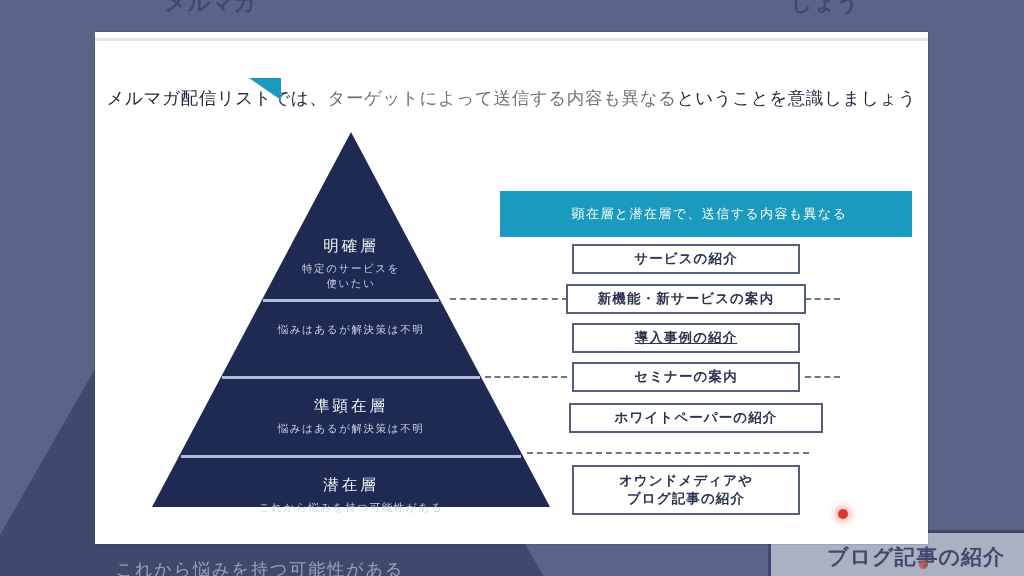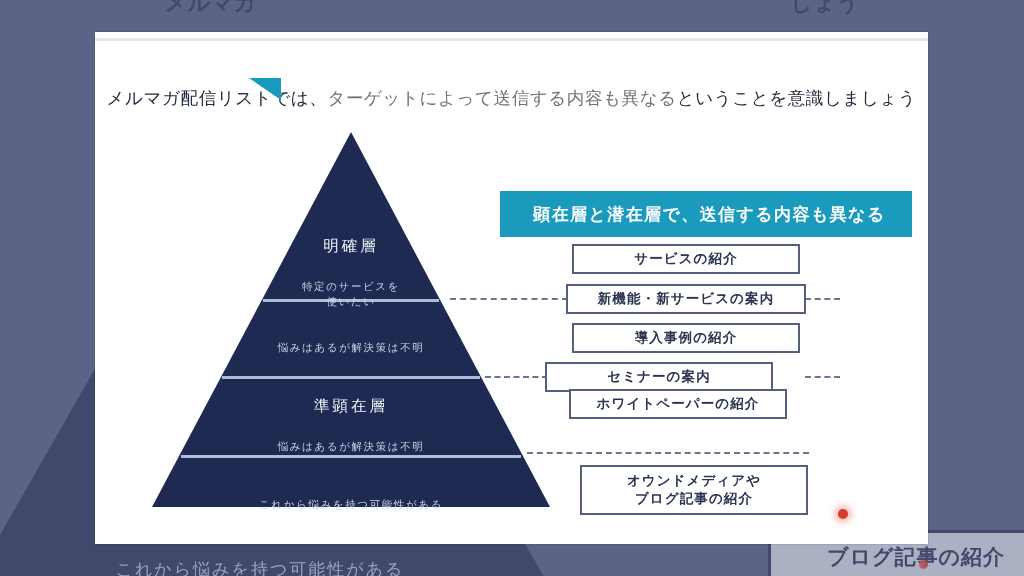--- a/index.html
+++ b/index.html
@@ -137,21 +137,21 @@
     text-align: center;
     color: #ffffff;
   }
   .pyr-title {
     font-size: 15.5px;
     letter-spacing: 3px;
     font-weight: 400;
     color: #f2f5fb;
   }
   .pyr-sub {
-    margin-top: 22px;
+    margin-top: 4px;
     font-size: 10.5px;
     letter-spacing: 1.6px;
     color: #ccd4e8;
     line-height: 1.45;
   }
 
   
   #callout {
     position: absolute;
     left: 405px;
@@ -160,22 +160,22 @@
     height: 46px;
     background: #1a9bbd;
   }
   #callout-text {
     position: absolute;
     inset: 0;
     display: flex;
     align-items: center;
     justify-content: center;
     color: #ffffff;
-    font-weight: 700;
-    font-size: 17px;
+    font-weight: 400;
+    font-size: 13px;
     letter-spacing: 1.4px;
     white-space: nowrap;
     padding-left: 7px;
   }
   #callout-tail {
     position: absolute;
     left: 154px;
     top: 46px;
     width: 32px;
     height: 22px;
@@ -276,20 +276,21 @@
       <div class="pyr-row" style="top:186px">
         <div class="pyr-sub" style="white-space:pre-line">悩みはあるが解決策は不明</div>
       </div>
 
       <div class="pyr-row" style="top:264px">
         <div class="pyr-title">準顕在層</div>
         <div class="pyr-sub" style="white-space:pre-line">悩みはあるが解決策は不明</div>
       </div>
 
       <div class="pyr-row" style="top:343px">
+        <div class="pyr-title">潜在層</div>
         <div class="pyr-sub" style="white-space:pre-line">これから悩みを持つ可能性がある</div>
       </div>
     </div>
 
     <div id="callout">
       <div id="callout-text">顕在層と潜在層で、送信する内容も異なる</div>
     </div>
     <div id="callout-tail"></div>
 
     <div class="dash" style="left:355px; top:266px; width:118px;"></div>
@@ -301,33 +302,33 @@
     <div class="dash" style="left:432px; top:420px; width:282px;"></div>
 
     <div class="rbox" style="left:471px; top:252px; width:240px; height:30px;">
       <span>新機能・新サービスの案内</span>
     </div>
 
     <div class="rbox" style="left:477px; top:212px; width:228px; height:30px;">
       <span>サービスの紹介</span>
     </div>
 
-    <div class="rbox" style="left:477px; top:291px; width:228px; height:30px;">
+    <div class="rbox" style="left:477px; top:291px; width:228px; height:30px;text-decoration:underline;">
       <span>導入事例の紹介</span>
     </div>
 
-    <div class="rbox" style="left:450px; top:330px; width:228px; height:30px;">
+    <div class="rbox" style="left:477px; top:330px; width:228px; height:30px;">
       <span>セミナーの案内</span>
     </div>
 
-    <div class="rbox" style="left:474px; top:357px; width:218px; height:30px;justify-content:center;">
+    <div class="rbox" style="left:474px; top:371px; width:254px; height:30px;justify-content:center;">
       <span>ホワイトペーパーの紹介</span>
     </div>
 
-    <div class="rbox" style="left:477px; top:433px; width:228px; height:50px; white-space:pre-line;margin-left:8px;">
+    <div class="rbox" style="left:477px; top:433px; width:228px; height:50px; white-space:pre-line;">
       <span style="white-space:pre-line">オウンドメディアや
 ブログ記事の紹介</span>
     </div>
 
     <div id="cursor-dot" style="left:743px; top:477px;"></div>
 
   </div>
 </div>
 
 </body></html>

